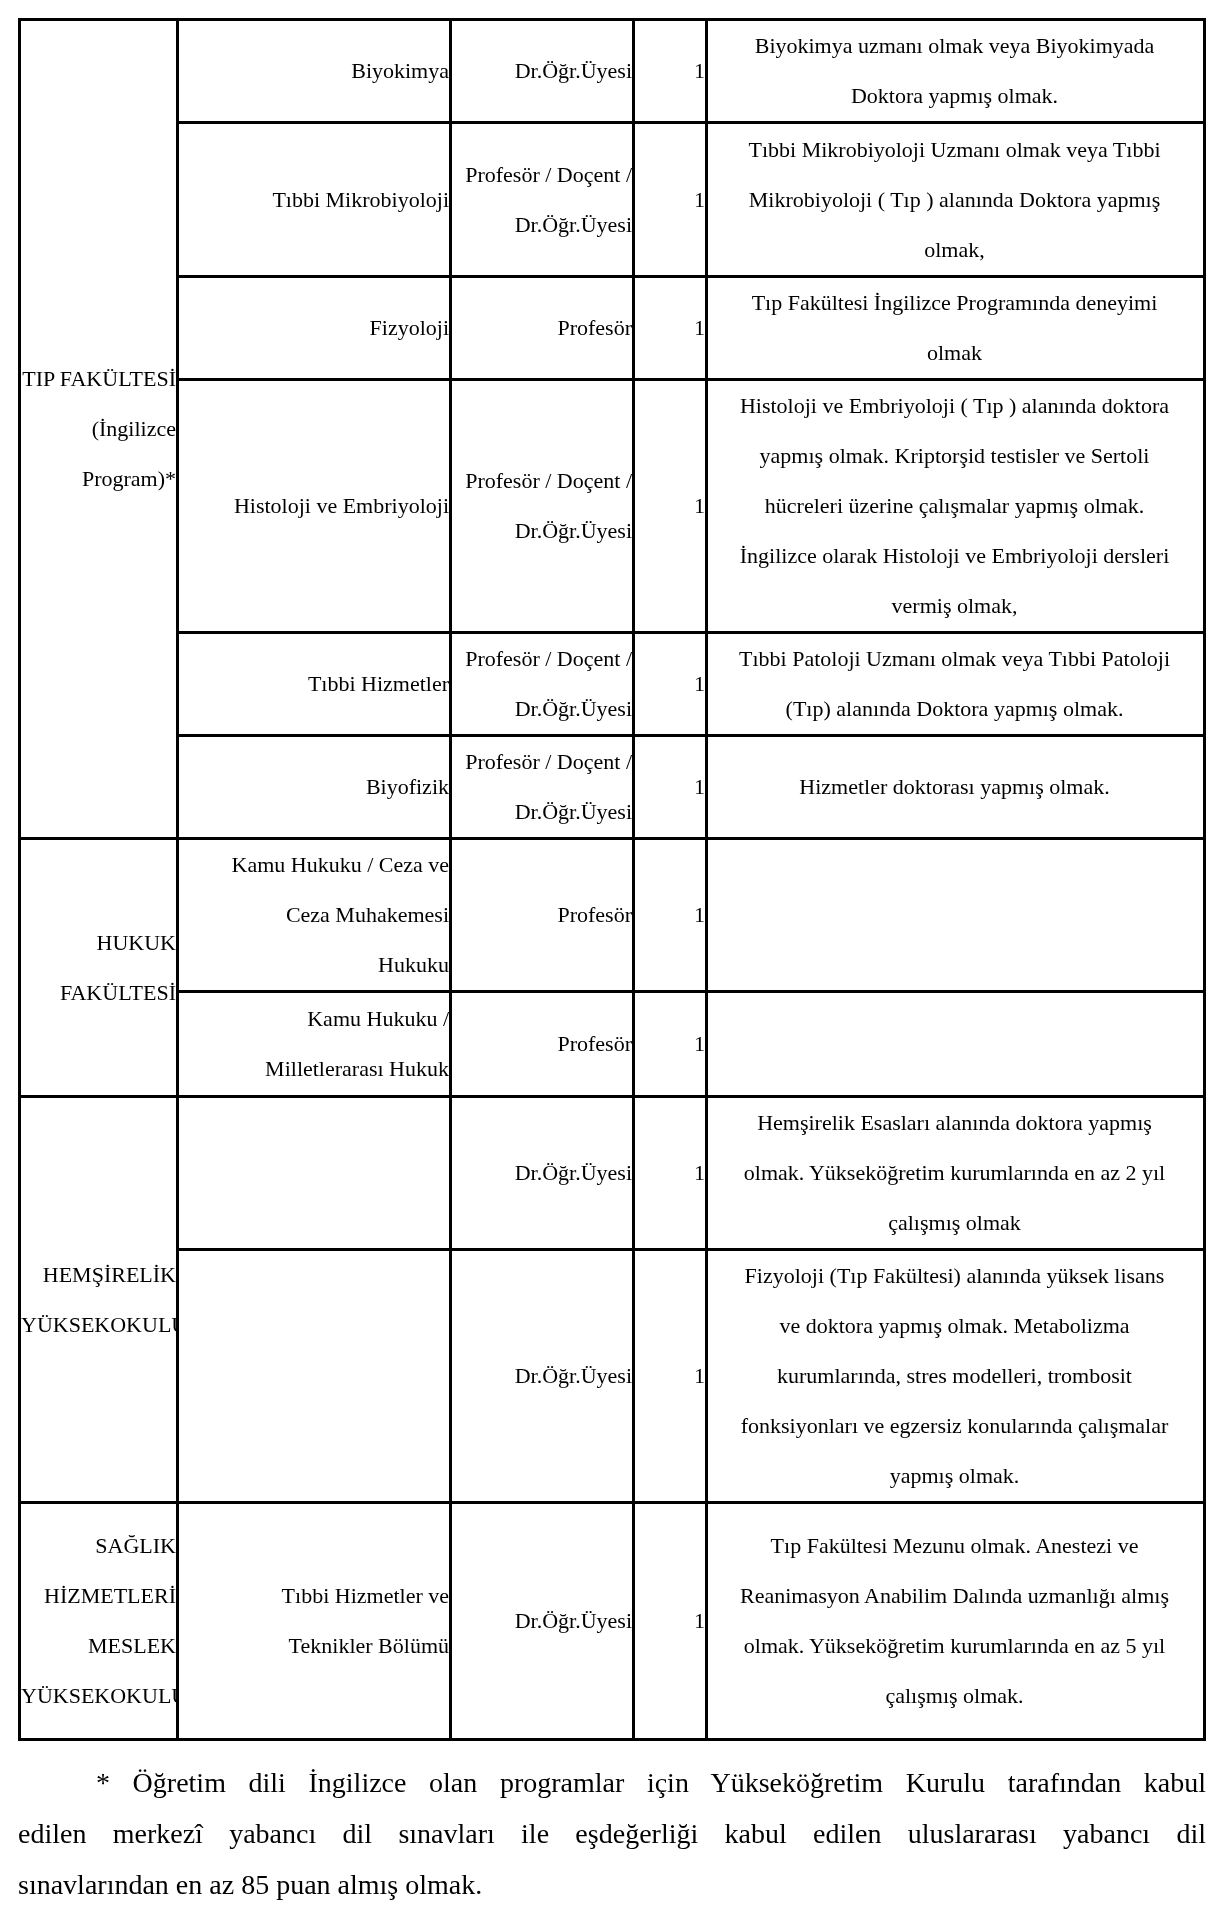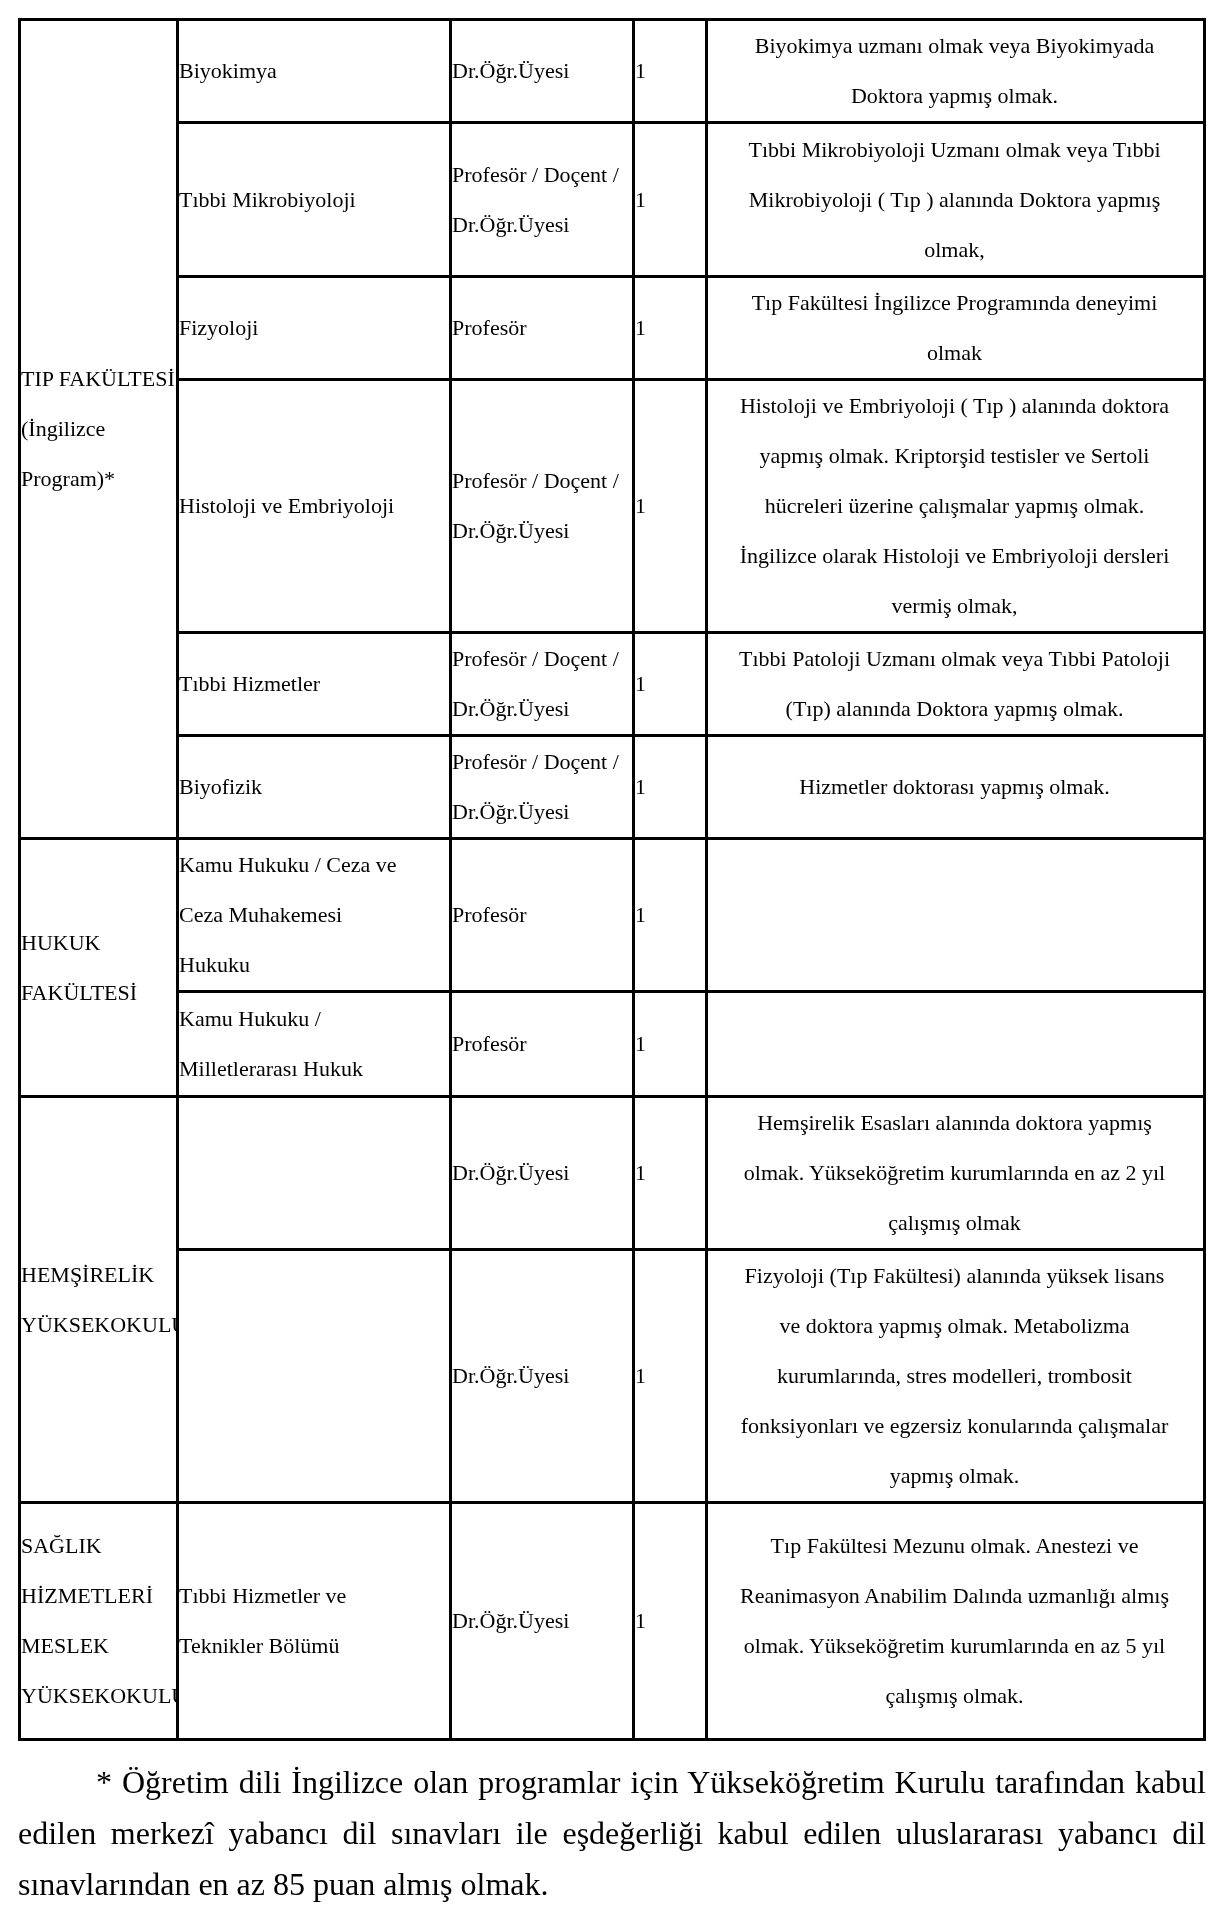--- a/index.html
+++ b/index.html
@@ -20,21 +20,21 @@
   }
   table.vacancy {
     border-collapse: collapse;
     table-layout: fixed;
     width: 1185px;
   }
   table.vacancy td {
     border: 3px solid #000000;
     font-size: 22px;
     line-height: 50px;
-    text-align: left;
+    text-align: right;
     vertical-align: middle;
     white-space: pre-line;
     padding: 0;
     overflow: hidden;
   }
   table.vacancy td.req {
     text-align: center;
     padding: 0 8px 0 6px;
   }
   
@@ -44,21 +44,21 @@
   tr.h253 { height: 253px; }
   tr.h102 { height: 102px; }
   tr.h150 { height: 150px; }
   tr.h105 { height: 105px; }
   tr.h153 { height: 153px; }
   tr.h252 { height: 252px; }
   tr.h205 { height: 237px; }
 
   .footnote {
     margin-top: 16px;
-    font-size: 32px;
+    font-size: 28px;
     line-height: 51px;
     width: 1188px;
   }
   .fn-line {
     text-align: justify;
     text-align-last: justify;
   }
   .fn-line.first {
     text-indent: 78px;
   }

